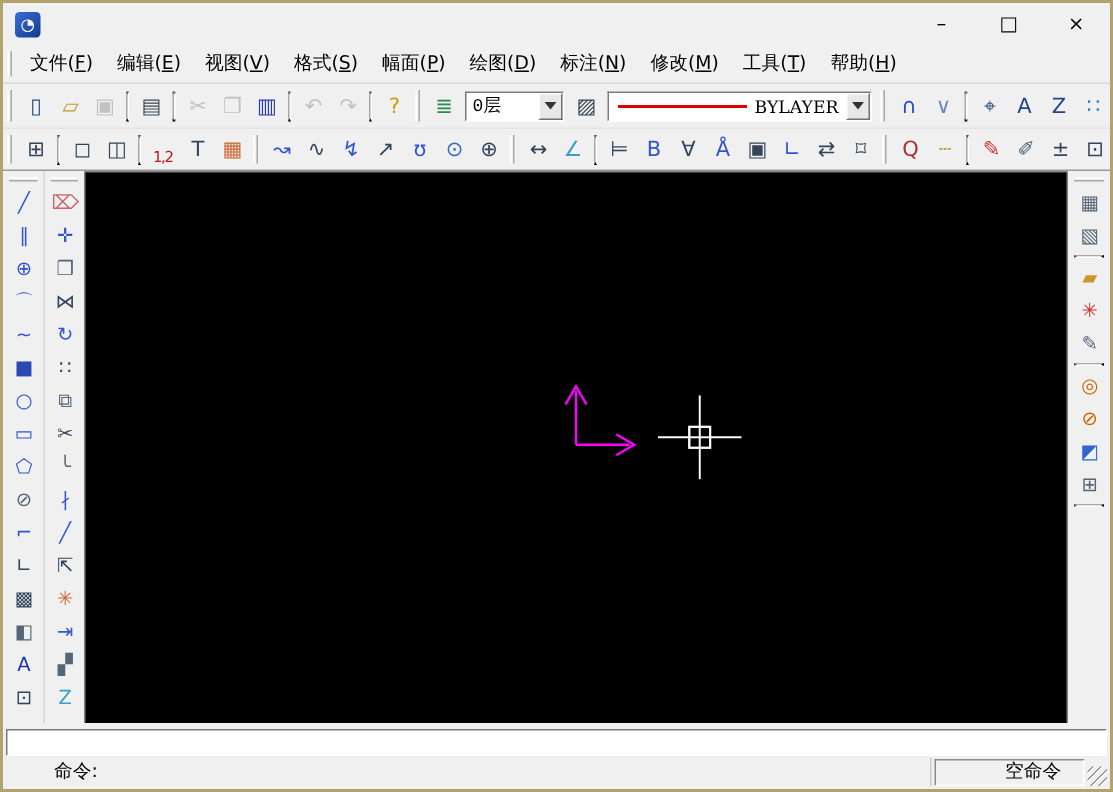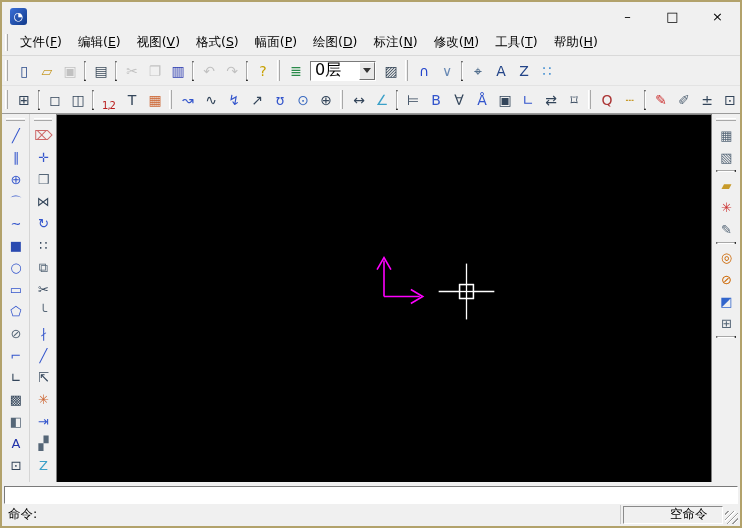--- a/index.html
+++ b/index.html
@@ -41,21 +41,21 @@
     font-size:14px; line-height:1; font-family:inherit; flex:0 0 auto;
   }
   .tbtn .glyph { pointer-events:none; letter-spacing:-1px; }
   .tbtn.small-glyph .glyph { font-size:10px; }
   .tbtn.disabled { color:#9b9b9b !important; opacity:.55; }
   .toolbar-h .tsep { width:2px; height:20px; margin:0 3px;
     border-left:1px solid #a8a8a8; border-right:1px solid #fff; }
   
   .combo { height:20px; background:#fff; border:1px solid; border-color:#7a7a7a #fff #fff #7a7a7a;
     display:flex; align-items:center; margin:0 3px; }
-  .combo-text { flex:1; padding:0 4px; font-size:16px; white-space:nowrap; overflow:hidden; }
+  .combo-text { flex:1; padding:0 4px; font-size:12px; white-space:nowrap; overflow:hidden;font-family:Liberation Mono, monospace; }
   .combo-btn { width:16px; height:18px; background:#e8e8e8; border:1px solid;
     border-color:#fff #6f6f6f #6f6f6f #fff; display:flex; align-items:center; justify-content:center; }
   .arrow-down { width:0; height:0; border-left:4px solid transparent; border-right:4px solid transparent;
     border-top:5px solid #333; }
   .layer-combo { width:66px; }
   .color-combo { width:176px; }
   .color-line { width:86px; height:2px; background:#e00000; margin-left:6px; flex:0 0 auto; }
   .bylayer { font-family:"DejaVu Serif","Liberation Serif",serif; font-size:11.5px; text-align:center; }
   
   .main { flex:1 1 auto; display:flex; min-height:0; }
@@ -71,21 +71,21 @@
     border:1px solid #808080; border-width:1px 1px 0 1px; }
   .canvas-wrap svg { position:absolute; inset:0; width:100%; height:100%; }
   .rightbar { width:28px; }
   .rightbar .vcol { width:28px; }
   
   .status-strip { height:4px; flex:0 0 auto; }
   .cmd-input-row { height:18px; margin:0 2px; background:#fff;
     border:1px solid; border-color:#7a7a7a #fff #fff #7a7a7a; flex:0 0 auto; }
   .statusbar { height:22px; display:flex; align-items:center; padding:1px 2px 2px; flex:0 0 auto; }
   .status-prompt { flex:1; font-size:12.5px; padding:2px 4px; align-self:stretch;
-    border-right:1px solid #c9c9c9; display:flex; align-items:center; }
+    border-right:1px solid #c9c9c9; display:flex; align-items:center;margin-left:28px; }
   .status-panel { height:18px; display:flex; align-items:center; padding:0 5px;
     background:#f0f0f0; border:1px solid; border-color:#8a8a8a #fff #fff #8a8a8a;
     font-size:12.5px; margin-left:2px; }
   .panel-mode { width:100px;padding-left:46px; }
   .panel-coords { width:146px; }
   .resize-grip { width:13px; height:13px; margin-left:2px; align-self:flex-end;
     background:repeating-linear-gradient(135deg,transparent 0 2px,#9a9a9a 2px 3px,#fff 3px 4px); }
 </style>
 </head>
 <body>
@@ -163,20 +163,27 @@
         </button>
       <div class="combo layer-combo">
         <span class="combo-text">0层</span>
         <span class="combo-btn">
             <span class="arrow-down"></span>
           </span>
       </div>
       <button class="tbtn" style="color:#334455">
           <span class="glyph">▨</span>
         </button>
+      <div class="combo color-combo">
+        <span class="color-line" style="background: rgb(224, 0, 0);"></span>
+        <span class="combo-text bylayer">BYLAYER</span>
+        <span class="combo-btn">
+            <span class="arrow-down"></span>
+          </span>
+      </div>
     </div>
     <div class="tseg">
       <div class="grip-v"></div>
       <div class="tseg">
           <button class="tbtn" style="color: rgb(34, 68, 204);">
             <span class="glyph">∩</span>
           </button>
           <button class="tbtn" style="color: rgb(106, 138, 181);">
             <span class="glyph">∨</span>
           </button>

